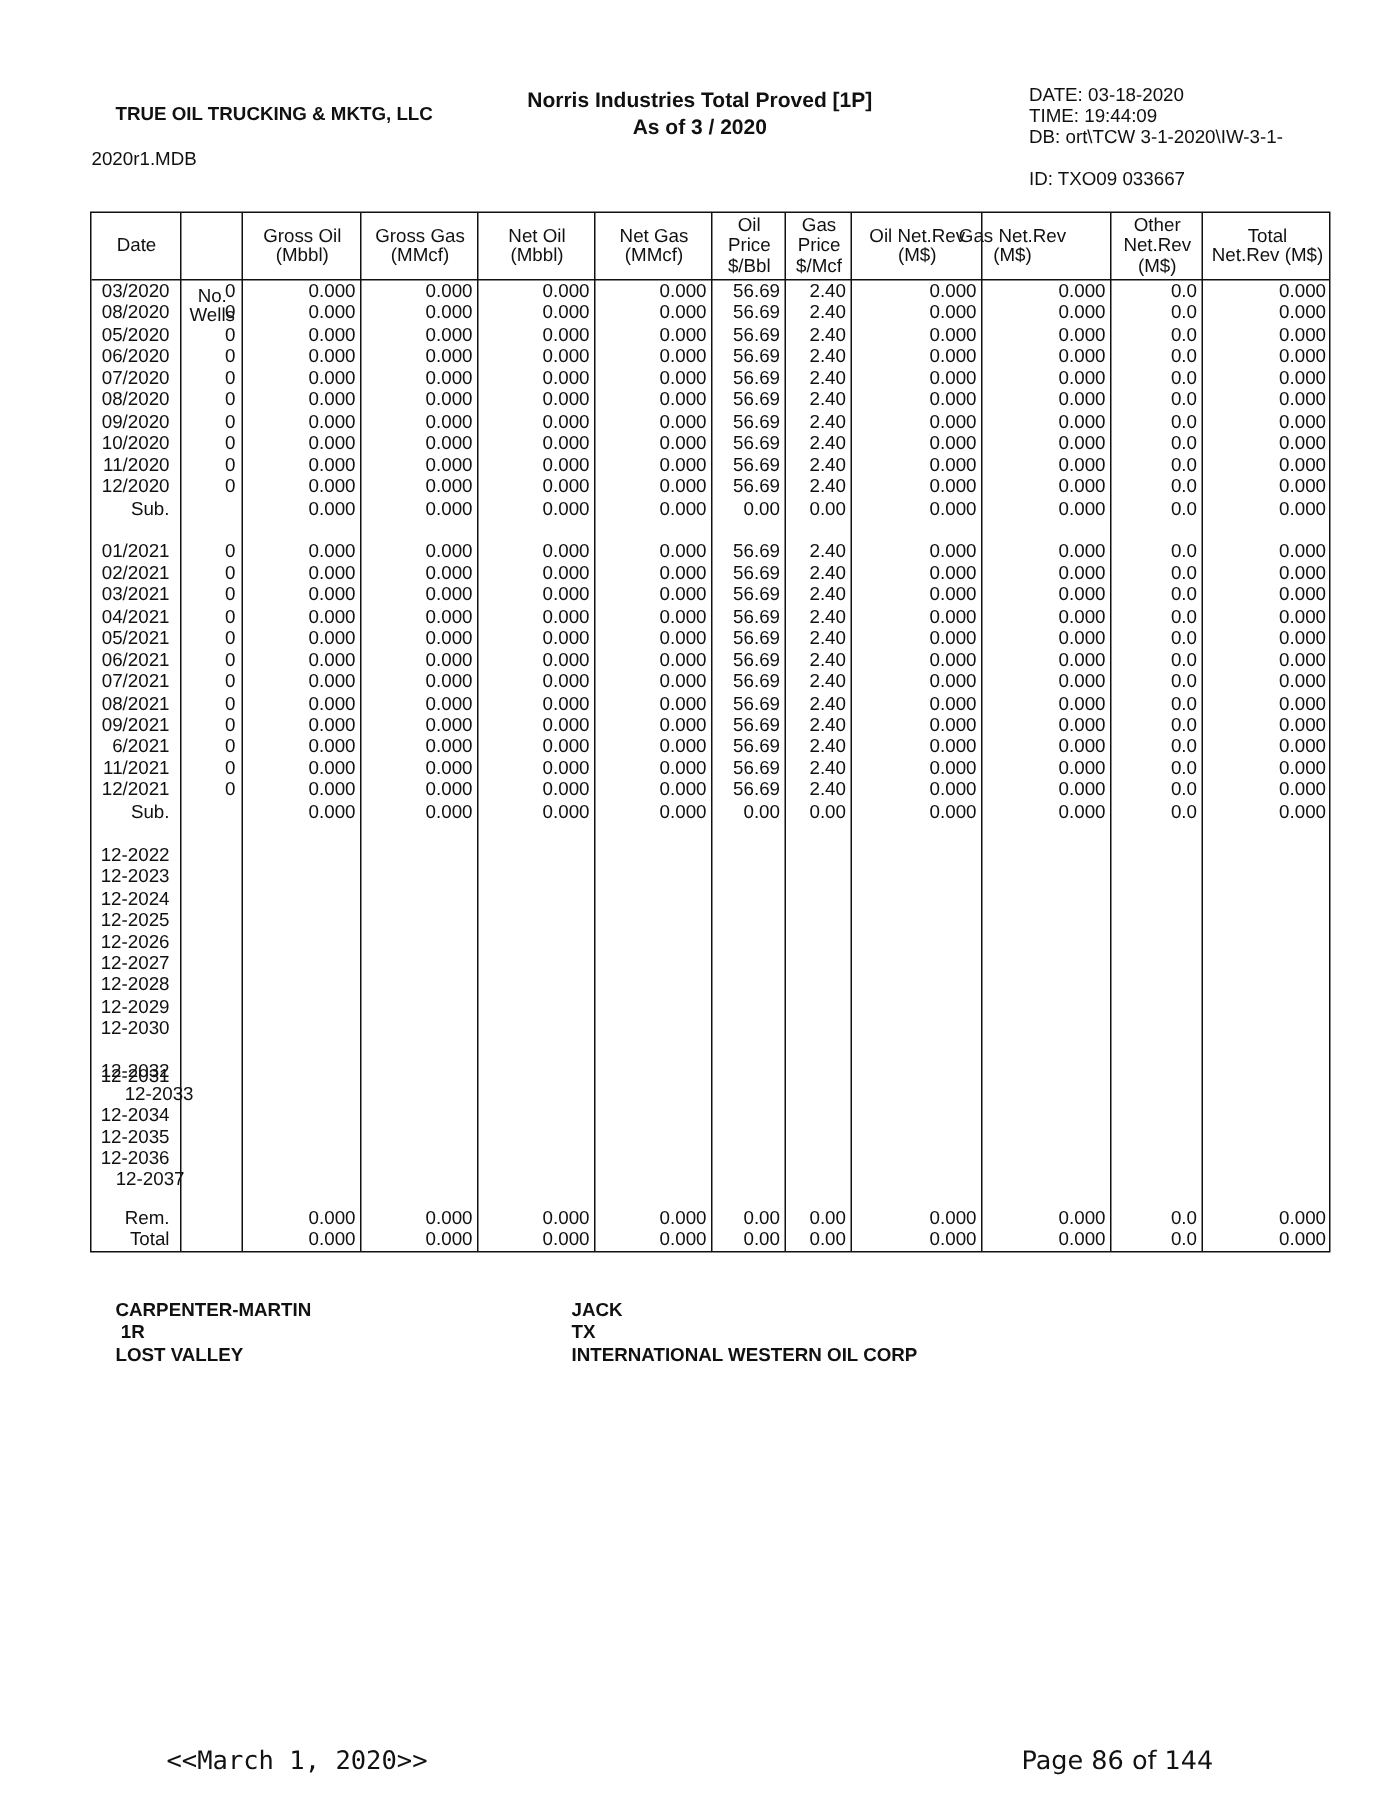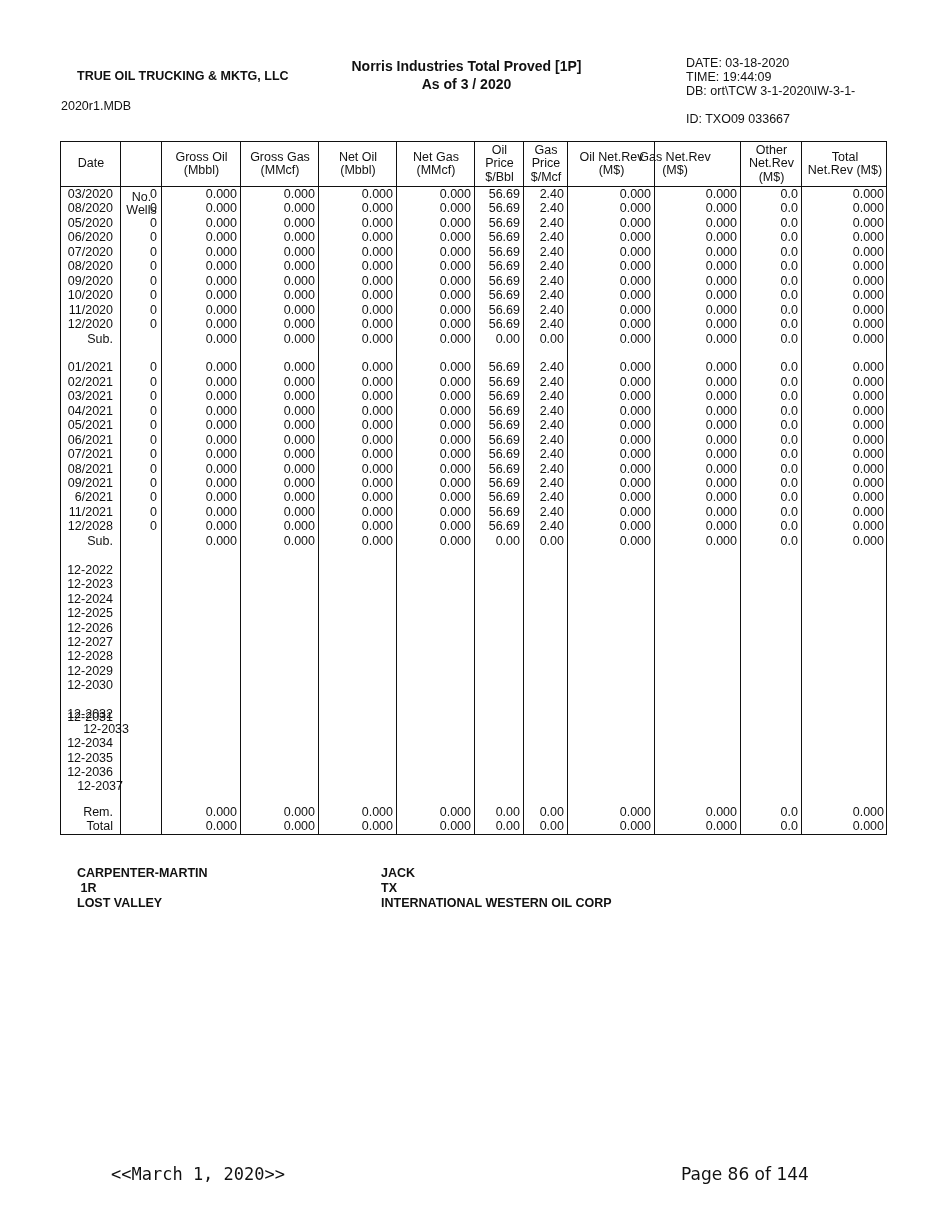--- a/index.html
+++ b/index.html
@@ -347,21 +347,21 @@
         <span class="cell" style="left: 258px; width: 74px;">0.000</span>
         <span class="cell" style="left: 336px; width: 74px;">0.000</span>
         <span class="cell" style="left: 414px; width: 45px;">56.69</span>
         <span class="cell" style="left: 463px; width: 40px;">2.40</span>
         <span class="cell" style="left: 507px; width: 83px;">0.000</span>
         <span class="cell" style="left: 594px; width: 82px;">0.000</span>
         <span class="cell" style="left: 680px; width: 57px;">0.0</span>
         <span class="cell" style="left: 741px; width: 82px;">0.000</span>
       </div>
       <div class="row" style="top: 332.35px;">
-        <span class="cell" style="left: 0px; width: 52px;">12/2028</span>
+        <span class="cell" style="left: 0px; width: 52px;">12/2021</span>
         <span class="cell" style="left: 60px; width: 36px;">0</span>
         <span class="cell" style="left: 101px; width: 75px;">0.000</span>
         <span class="cell" style="left: 180px; width: 74px;">0.000</span>
         <span class="cell" style="left: 258px; width: 74px;">0.000</span>
         <span class="cell" style="left: 336px; width: 74px;">0.000</span>
         <span class="cell" style="left: 414px; width: 45px;">56.69</span>
         <span class="cell" style="left: 463px; width: 40px;">2.40</span>
         <span class="cell" style="left: 507px; width: 83px;">0.000</span>
         <span class="cell" style="left: 594px; width: 82px;">0.000</span>
         <span class="cell" style="left: 680px; width: 57px;">0.0</span>

